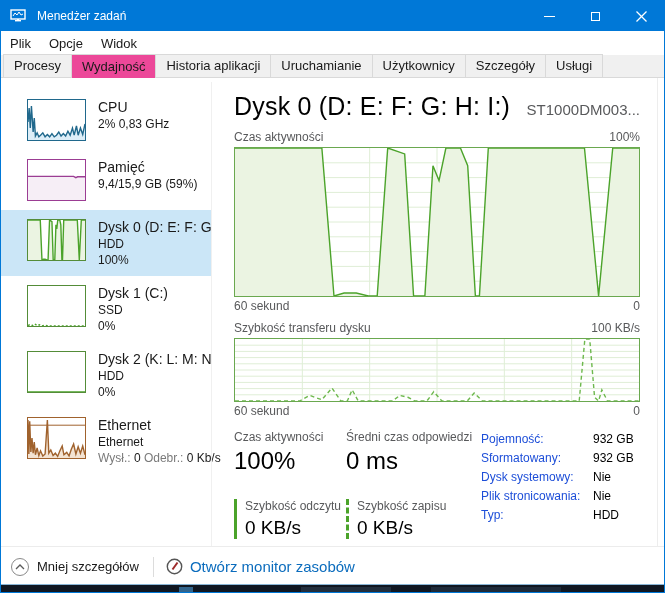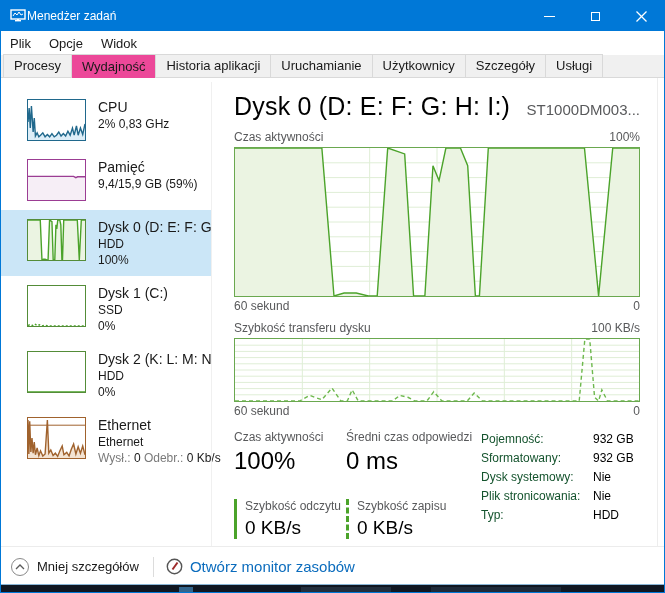--- a/index.html
+++ b/index.html
@@ -2,21 +2,21 @@
 <html lang="pl"><head>
 <meta charset="utf-8">
 <style>
   * { margin:0; padding:0; box-sizing:border-box; }
   html,body { width:665px; height:593px; font-family:"Liberation Sans","DejaVu Sans",sans-serif; background:#fff; }
   .window { position:relative; width:665px; height:593px; border:1px solid #0078d7; background:#fff; overflow:hidden; }
 
   
   .titlebar { position:absolute; top:0; left:0; right:0; height:30px; background:#0078d7; display:flex; align-items:center; color:#fff; }
   .app-icon { margin-left:9px; width:16px; height:14px; flex:0 0 auto; }
-  .title-text { margin-left:1px; font-size:12px; }
+  .title-text { margin-left:11px; font-size:12px; }
   .win-controls { margin-left:auto; display:flex; height:100%; }
   .win-btn { width:46px; height:100%; display:flex; align-items:center; justify-content:center; cursor:default; }
   .glyph-min { width:11px; height:1px; background:#fff; }
   .glyph-max { width:9px; height:9px; border:1px solid #fff; }
 
   
   .menubar { position:absolute; top:30px; left:0; right:0; height:24px; background:#fff; display:flex; align-items:center; padding-left:9px; }
   .menu-item { font-size:13px; color:#1a1a1a; padding:2px 9px 2px 0; margin-right:9px; }
 
   
@@ -63,21 +63,21 @@
   .stats { display:flex; margin-top:11px; }
   .stats-left { display:grid; grid-template-columns:112px 135px; grid-row-gap:13px; flex:0 0 auto; }
   .stat-label { font-size:12px; color:#58595b; white-space:nowrap; }
   .stat-value { font-size:24px; font-weight:300; color:#000; margin-top:3px; }
   .rw-cell { padding-left:8px; margin-top:11px; }
   .rw-read  { border-left:3px solid #4ba32a; }
   .rw-write { border-left:3px dashed #4ba32a; }
   .rw-value { font-size:19px; font-weight:300; color:#000; margin-top:4px; }
   .kv-list { margin-left:0; }
   .kv-row { display:flex; font-size:12px; line-height:19px; }
-  .kv-label { width:112px; color:#14532d; }
+  .kv-label { width:112px; color:#1d4ed8; }
   .kv-value { color:#000; }
 
   .scroll-hint { position:absolute; top:0; right:8px; width:1px; height:468px; background:#ededed; }
 
   
   .footer { position:absolute; top:545px; left:0; right:0; height:40px; border-top:1px solid #ececec; display:flex; align-items:center; padding-left:10px; background:#fff; }
   .less-btn { display:flex; align-items:center; cursor:default; }
   .circle-icon { width:18px; height:18px; border:1px solid #8a8a8a; border-radius:50%; display:flex; align-items:center; justify-content:center; }
   .less-label { font-size:13px; color:#1a1a1a; margin-left:8px; }
   .footer-sep { width:1px; height:20px; background:#dcdcdc; margin:0 12px 0 14px; }

